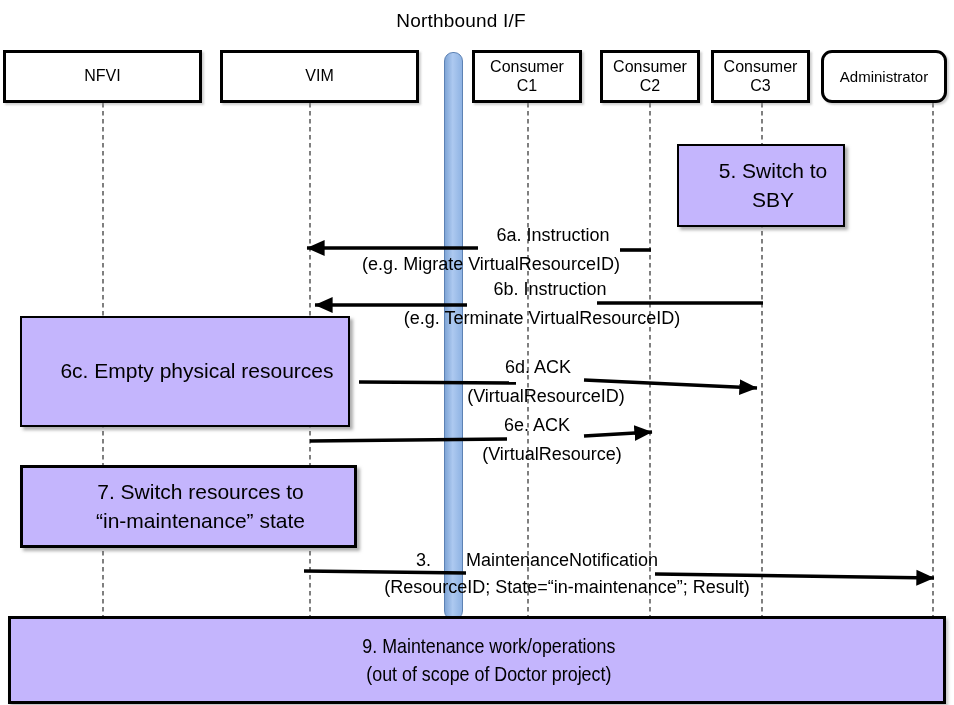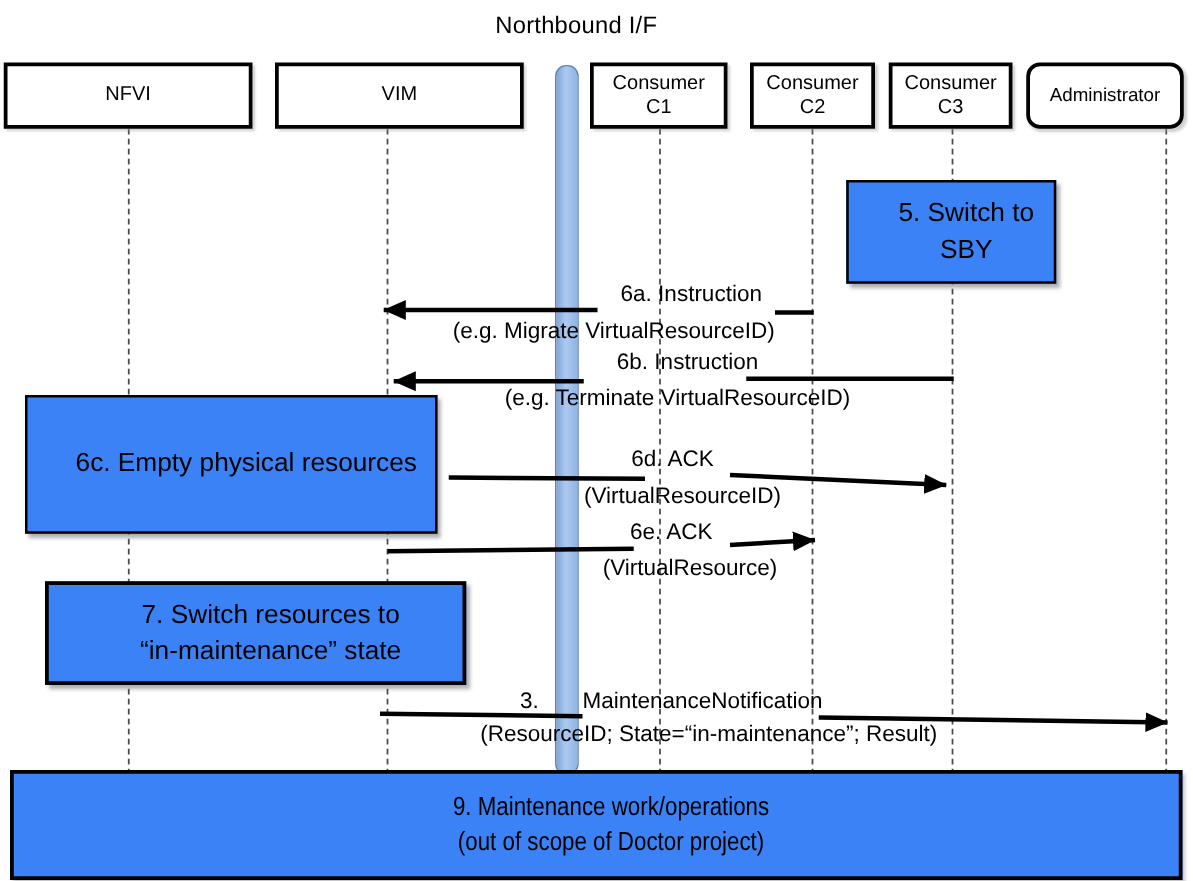--- a/index.html
+++ b/index.html
@@ -27,29 +27,29 @@
     font-size:16px;line-height:1.15;white-space:pre-line;
     box-shadow:2px 2px 2px rgba(150,150,150,0.45);
   }
   .a-nfvi{left:3px;width:199px;}
   .a-vim{left:220px;width:199px;}
   .a-c1{left:472px;width:110px;}
   .a-c2{left:600px;width:100px;}
   .a-c3{left:711px;width:99px;}
   .a-admin{left:821px;width:126px;font-size:15px;border-radius:11px;}
   .note{
-    position:absolute;z-index:4;background:#3b82f6;border:2px solid #000;box-sizing:border-box;
+    position:absolute;z-index:4;background:#c4b5fd;border:2px solid #000;box-sizing:border-box;
     display:flex;align-items:center;justify-content:center;text-align:center;
     font-size:21px;line-height:1.35;white-space:pre-line;
     box-shadow:3px 3px 3px rgba(110,110,110,0.55);
     padding-left:24px;
   }
   .n-5{left:677px;top:144px;width:168px;height:83px;}
   .n-6c{left:20px;top:316px;width:330px;height:111px;}
-  .n-7{left:20px;top:465px;width:337px;height:83px;border-width:3px;margin-left:16px;}
+  .n-7{left:20px;top:465px;width:337px;height:83px;border-width:3px;}
   .n-9{left:8px;top:616px;width:938px;height:88px;border-width:3px;box-shadow:2px 3px 3px rgba(140,140,140,0.5);}
   .n-9 .squeeze{transform:scaleX(0.85);transform-origin:center;}
   .msg{
     position:absolute;z-index:5;transform:translateX(-50%);
     font-size:18px;line-height:22px;white-space:pre;text-align:center;
   }
 </style>
 </head>
 <body>
 

